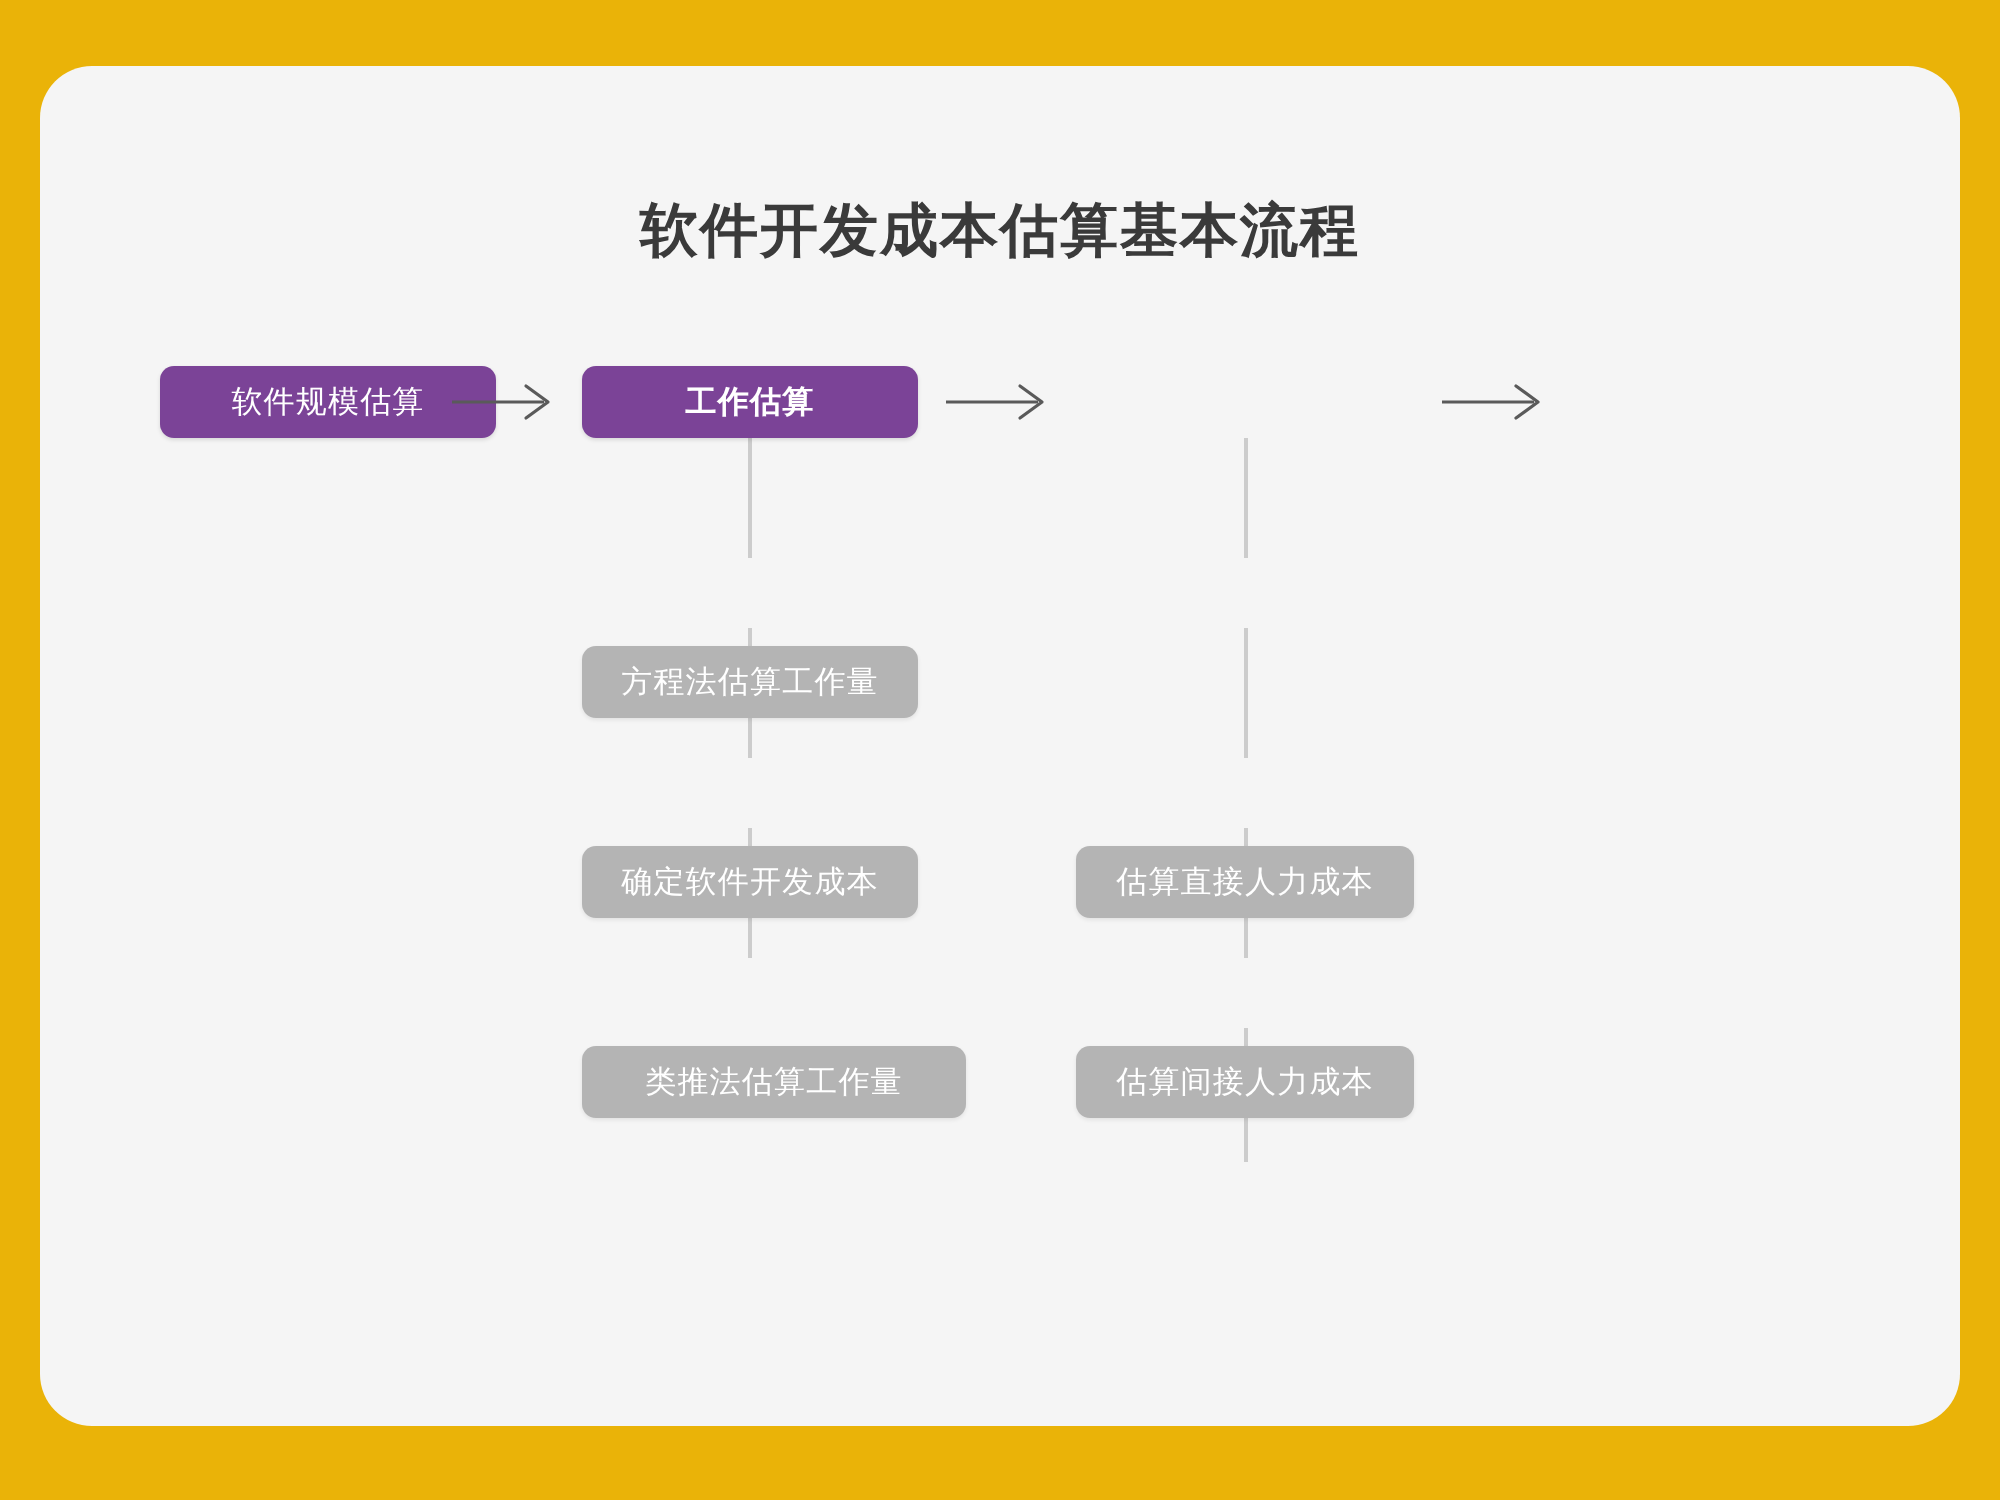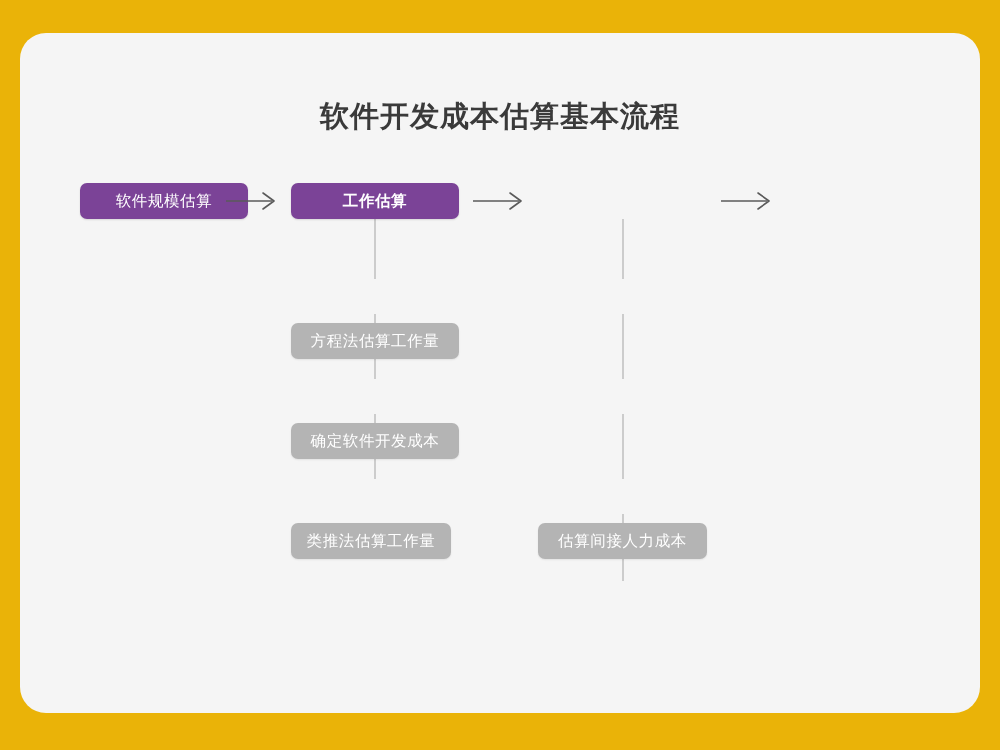--- a/index.html
+++ b/index.html
@@ -104,21 +104,21 @@
   #node-p3 { left: 786px; top: 183px; width: 169px; }
 
   
   #arrow-0 { left: 224px; top: 189px; }
   #arrow-1 { left: 471px; top: 189px; }
   #arrow-2 { left: 719px; top: 189px; }
 
   
   #node-c2-0 { left: 291px; top: 278px; width: 168px; }
   #node-c2-1 { left: 291px; top: 378px; width: 168px; }
-  #node-c2-2 { left: 291px; top: 478px; width: 160px; }
+  #node-c2-2 { left: 291px; top: 478px; width: 192px; }
 
   
   #node-c3-0 { left: 538px; top: 278px; width: 169px; }
   #node-c3-1 { left: 538px; top: 378px; width: 169px; }
   #node-c3-2 { left: 538px; top: 478px; width: 169px; }
   #node-c3-3 { left: 538px; top: 580px; width: 169px; }
 
   
   #vline-c2-a { left: 374px; top: 219px; height: 60px; }
   #vline-c2-b { left: 374px; top: 314px; height: 65px; }
@@ -173,15 +173,16 @@
       <line x1="2" y1="12" x2="48" y2="12" stroke="#5a5a5a" stroke-width="1.6"></line>
       <polyline points="39,4 50,12 39,20" fill="none" stroke="#5a5a5a" stroke-width="1.6" stroke-linecap="round" stroke-linejoin="round"></polyline>
     </svg>
   </div>
 
 
   <div class="node sub" id="node-c2-0">方程法估算工作量</div>
   <div class="node sub" id="node-c2-1">确定软件开发成本</div>
   <div class="node sub" id="node-c2-2">类推法估算工作量</div>
 
+  <div class="node sub" id="node-c3-1">估算直接人力成本</div>
   <div class="node sub" id="node-c3-2">估算间接人力成本</div>
 
 </div>
 
 </body></html>

